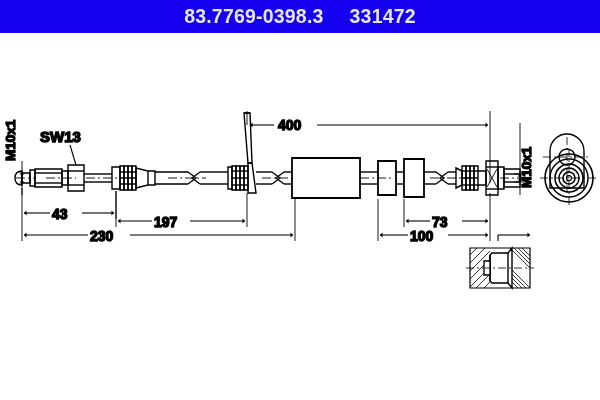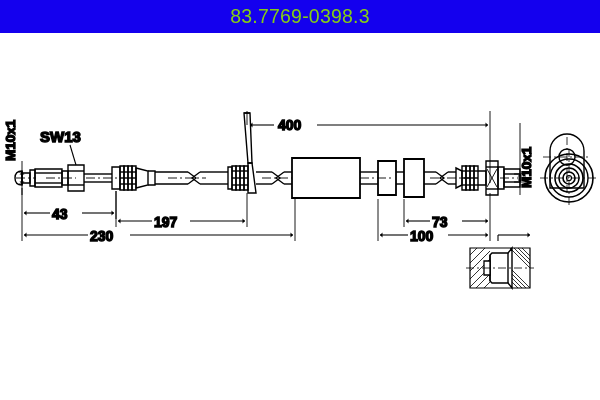--- a/index.html
+++ b/index.html
@@ -26,23 +26,23 @@
     top: 0;
     width: 600px;
     height: 33px;
     background: #1400ee;
     display: flex;
     align-items: center;
     justify-content: center;
     gap: 26px;
   }
   .header-text {
-    color: #84cc16;
-    font-family: "Liberation Sans", sans-serif;
-    font-weight: normal;
+    color: #e5e5e5;
+    font-family: "Liberation Sans", sans-serif;
+    font-weight: bold;
     font-size: 19.5px;
     letter-spacing: 0.2px;
     line-height: 1;
     white-space: nowrap;
   }
   #drawing {
     position: absolute;
     left: 0;
     top: 33px;
     width: 600px;
@@ -68,20 +68,21 @@
     fill: #000000;
   }
 </style>
 </head>
 <body>
 
 <div id="sheet">
 
   <div id="header-band">
     <span class="header-text">83.7769-0398.3</span>
+    <span class="header-text">331472</span>
   </div>
 
   <div id="drawing">
     <svg width="600" height="367" viewBox="0 0 600 367">
 
       <g fill="none" stroke="#000000" stroke-width="1.4" shape-rendering="geometricPrecision">
 
         <g>
           <path d="M 16 145 L 36 145" stroke-width="0.9" stroke-dasharray="9,3,2,3"></path>
           <path d="M 46 145 L 76 145" stroke-width="0.9" stroke-dasharray="9,3,2,3"></path>

